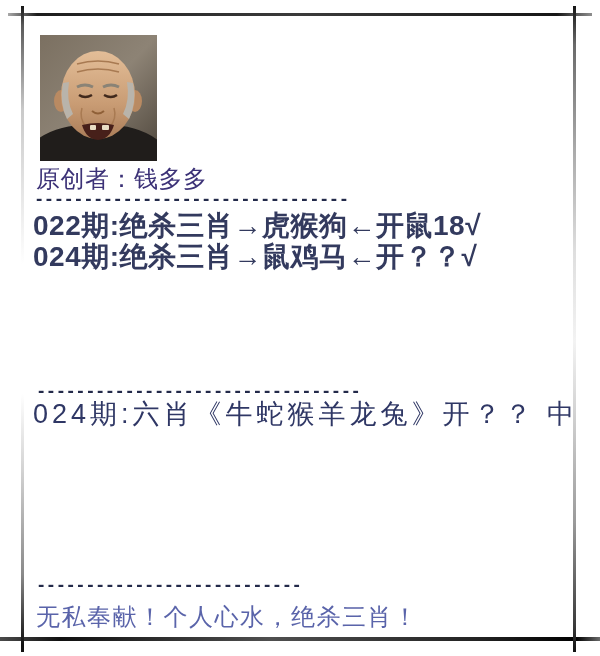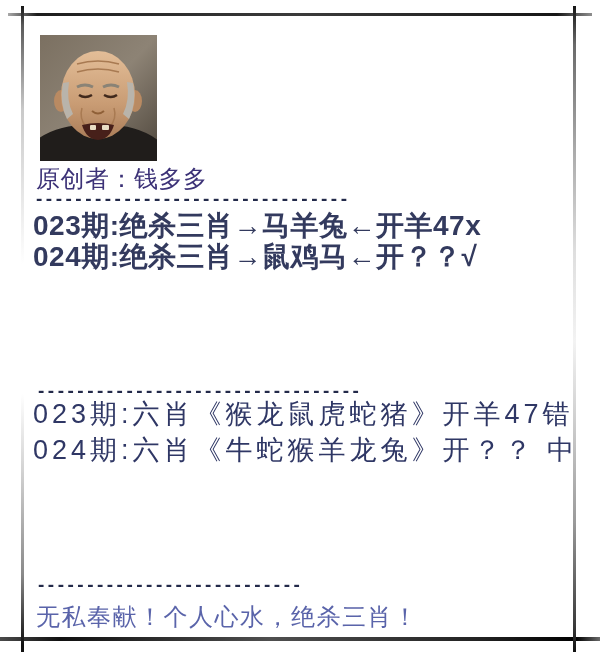--- a/index.html
+++ b/index.html
@@ -80,28 +80,27 @@
       <rect x="62" y="90" width="7" height="5" rx="1" fill="#e9ddc4"></rect>
     </svg>
   </div>
 
 
   <div class="author">原创者：钱多多</div>
 
   <div class="dash dash1">--------------------------------</div>
 
   <div class="sec1">
-    <div>023期:绝杀三肖→马羊兔←开羊47x</div>
+    <div>022期:绝杀三肖→虎猴狗←开鼠18√</div>
     <div>024期:绝杀三肖→鼠鸡马←开？？√</div>
   </div>
 
   <div class="dash dash2">---------------------------------</div>
 
   <div class="sec2">
-    <div>023期:六肖《猴龙鼠虎蛇猪》开羊47错</div>
     <div>024期:六肖《牛蛇猴羊龙兔》开？？ 中</div>
   </div>
 
   <div class="dash dash3">---------------------------</div>
 
   <div class="footer-line">无私奉献！个人心水，绝杀三肖！</div>
 
 </div>
 
 </body></html>

